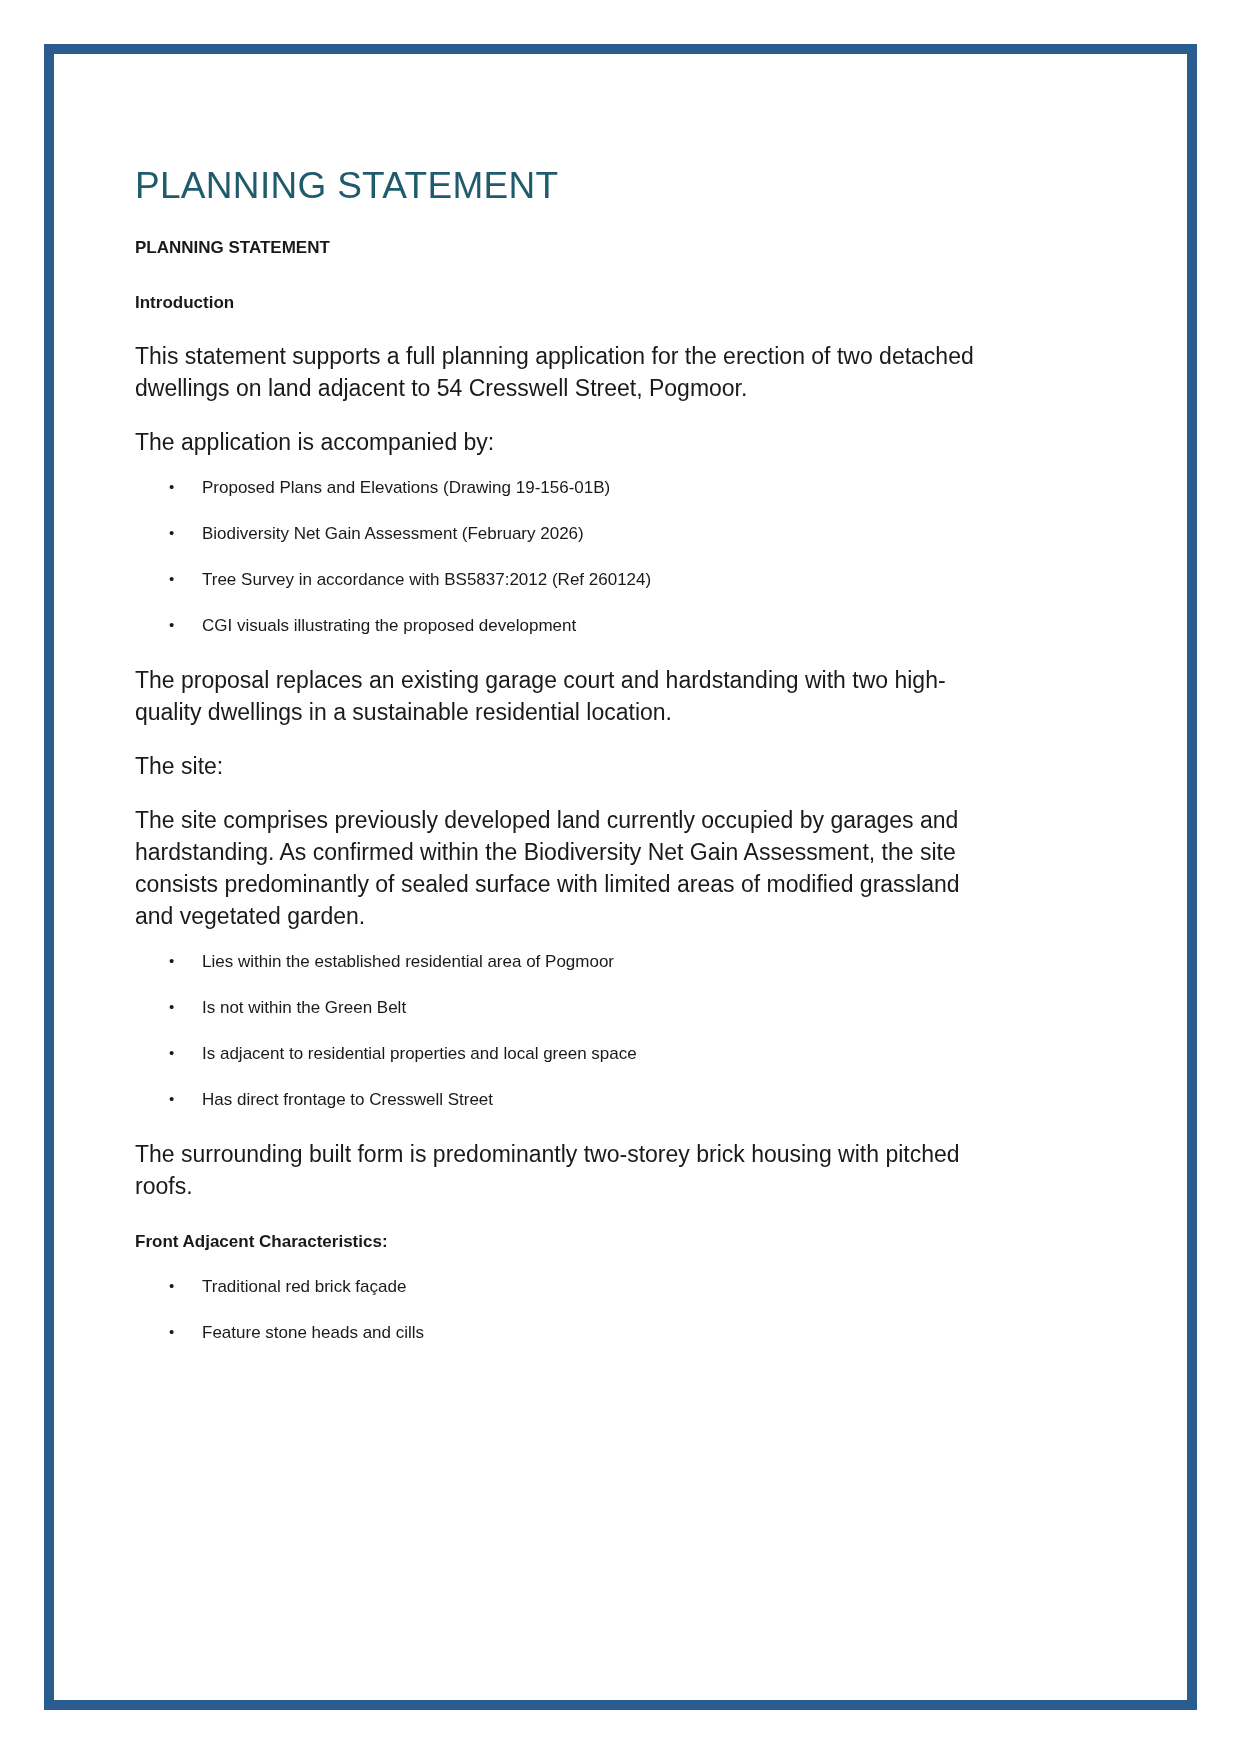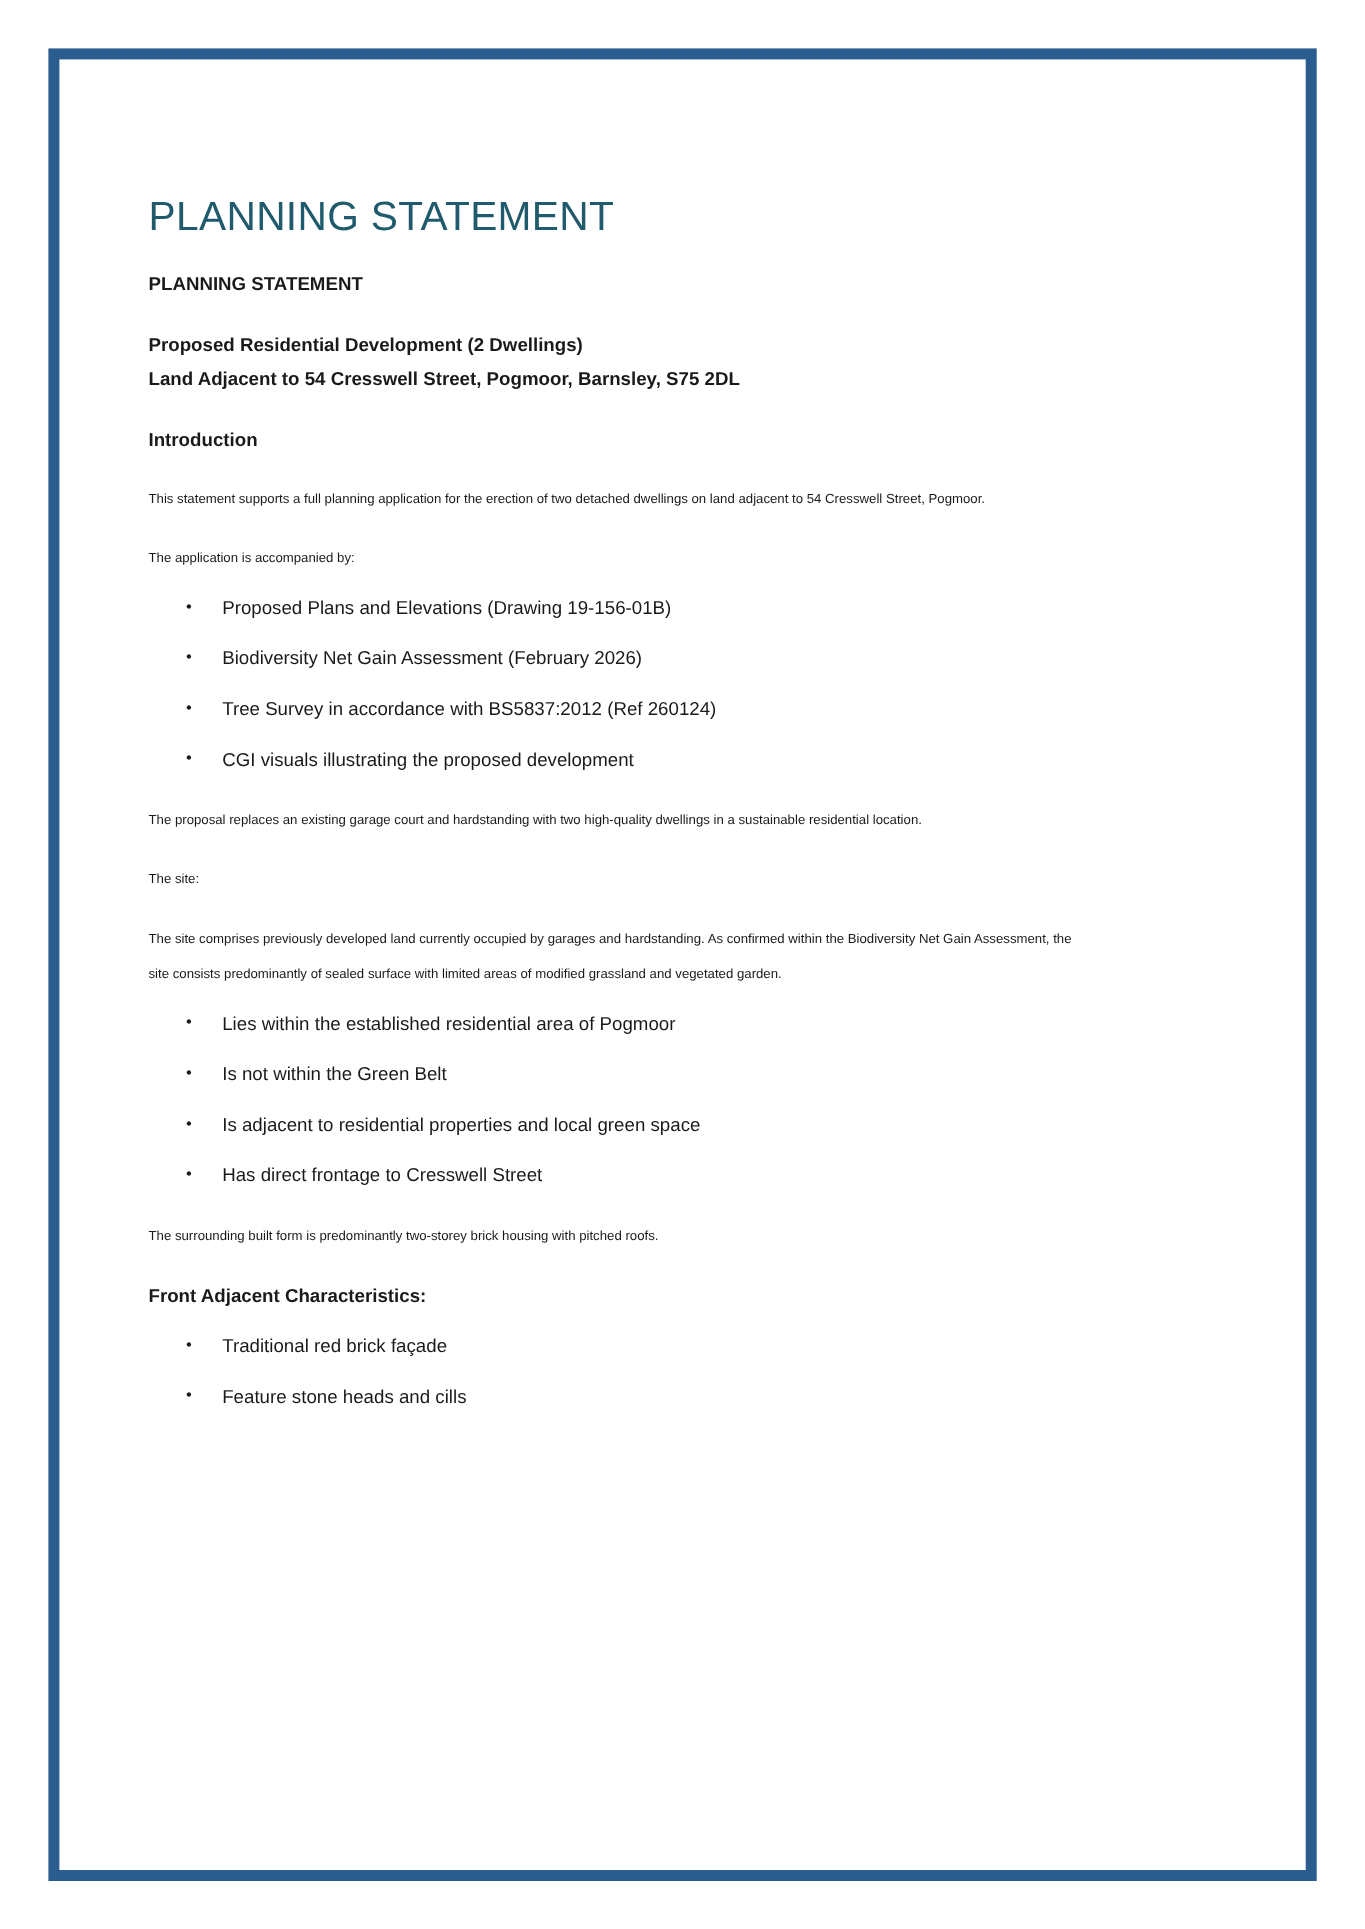--- a/index.html
+++ b/index.html
@@ -18,40 +18,40 @@
     position: absolute;
     left: 44px;
     top: 44px;
     width: 1153px;
     height: 1666px;
     border: 10px solid var(--border, #2b5c8f);
   }
   .content {
     position: absolute;
     left: 135px;
-    top: 175px;
+    top: 164px;
     width: 845px;
   }
   .doc-title {
     font-weight: 400;
     font-size: 37px;
     line-height: 44px;
     letter-spacing: 0.3px;
     color: var(--title, #1f5b6d);
     margin: 0 0 22px 0;
   }
   .h {
     font-weight: 700;
     font-size: 17px;
     line-height: 31px;
     margin-top: 24px;
     color: var(--body-text, #1a1a1a);
   }
   p.body {
-    font-size: 12px;
+    font-size: 23px;
     line-height: 32px;
     margin-top: 22px;
   }
   ul.bullets {
     list-style: none;
     margin-top: 10px;
     padding-left: 67px;
   }
   ul.bullets li {
     position: relative;
@@ -70,24 +70,20 @@
 <body>
 
 <div class="frame"></div>
 
 <div class="content">
 
   <h1 class="doc-title">PLANNING STATEMENT</h1>
 
   <p class="h">PLANNING STATEMENT</p>
 
-  <p class="h">
-    <span>Proposed Residential Development (2 Dwellings)</span><br>
-    <span>Land Adjacent to 54 Cresswell Street, Pogmoor, Barnsley, S75 2DL</span>
-  </p>
 
   <p class="h">Introduction</p>
 
   <p class="body">This statement supports a full planning application for the erection of two detached dwellings on land adjacent to 54 Cresswell Street, Pogmoor.</p>
 
   <p class="body">The application is accompanied by:</p>
 
   <ul class="bullets">
     <li>
       <span class="blt">•</span>

